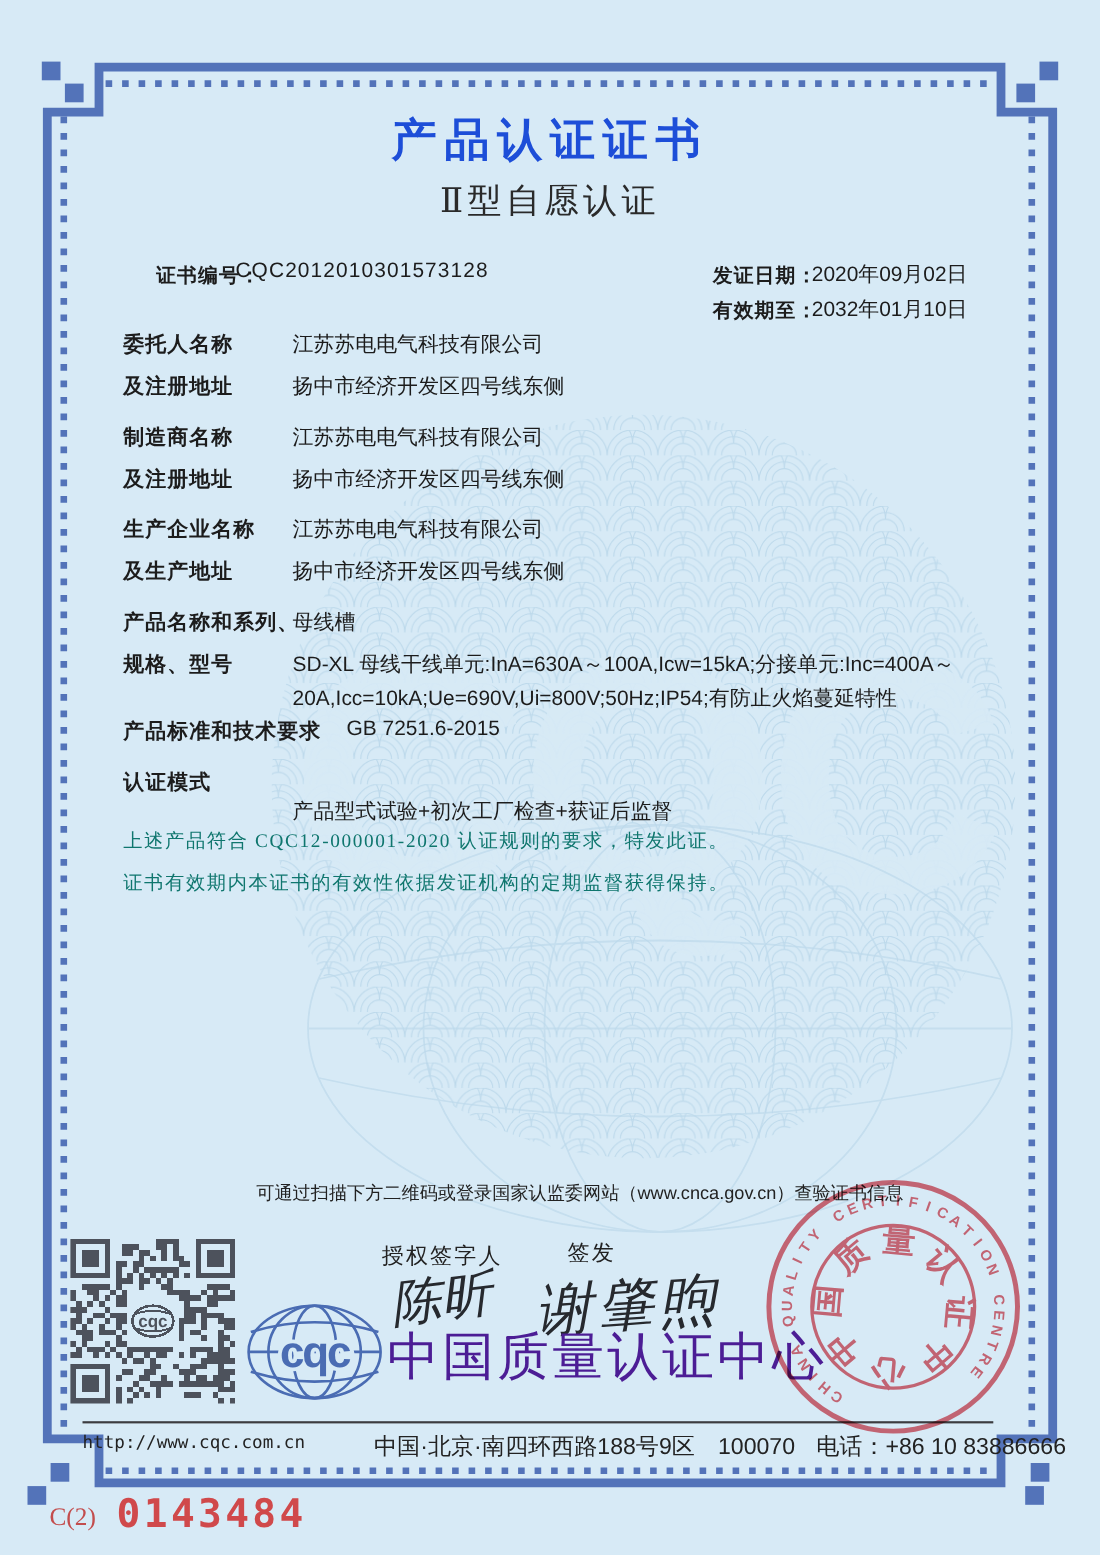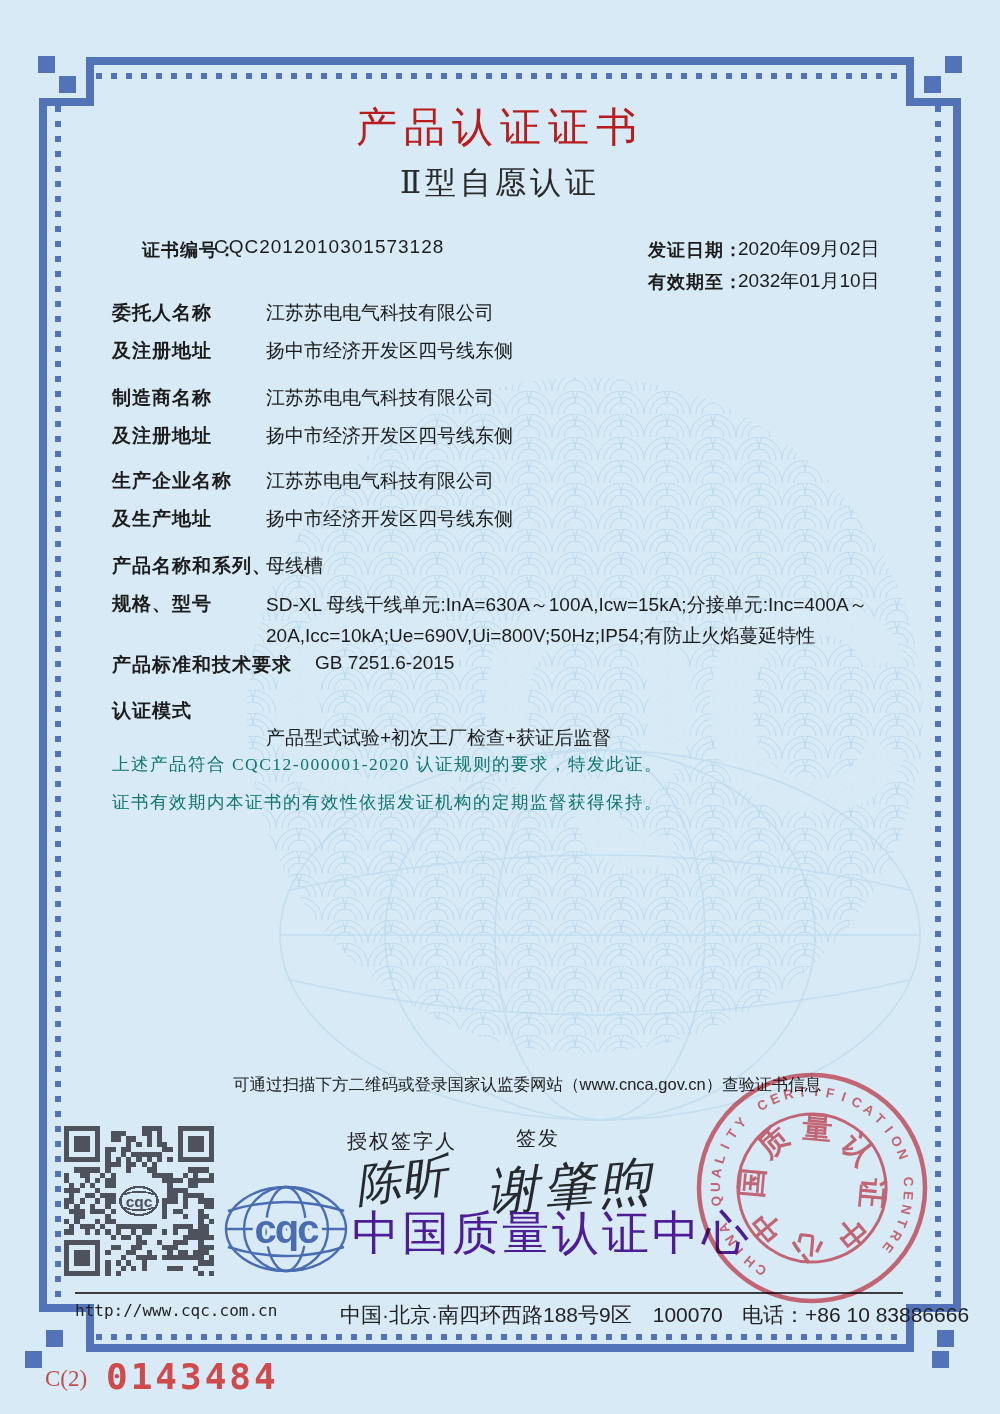--- a/index.html
+++ b/index.html
@@ -4,22 +4,22 @@
 <style>
   html,body{margin:0;padding:0;background:#e8eef2;}
   .page{
     position:relative;width:1000px;height:1414px;margin:0 auto;
     background:#d7eaf6;overflow:hidden;
     font-family:"Liberation Sans","DejaVu Sans",sans-serif;
     color:#1c1c1c;
   }
   .abs{position:absolute;}
   svg.layer{position:absolute;left:0;top:0;pointer-events:none;}
-  .title{left:0;right:0;top:100px;text-align:center;font-size:41px;font-weight:400;
-         letter-spacing:7px;color:#b91c1c;}
+  .title{left:0;right:0;top:100px;text-align:center;font-size:41px;font-weight:700;
+         letter-spacing:7px;color:#1d4ed8;}
   .subtitle{left:0;right:0;top:162px;text-align:center;font-size:31px;font-weight:400;
          letter-spacing:4px;color:#2a2a2a;font-family:"Liberation Serif","DejaVu Serif",serif;}
   .lbl-kai{font-family:"Liberation Serif","DejaVu Serif",serif;font-weight:700;font-size:18px;letter-spacing:1px;}
   .val{font-size:19px;}
   .lbl-hei{font-weight:700;font-size:19px;letter-spacing:1px;}
   .stmt{font-family:"Liberation Serif","DejaVu Serif",serif;font-size:17.5px;letter-spacing:1.5px;color:#0f766e;}
   .qrnote{font-size:16.5px;color:#222;}
   .signlbl{font-size:20px;letter-spacing:2px;color:#222;}
   .signame{font-family:"Liberation Serif","DejaVu Serif",serif;font-style:italic;color:#26292e;}
   .orgname{font-size:47px;letter-spacing:3px;color:#4c1d95;font-weight:500;}

